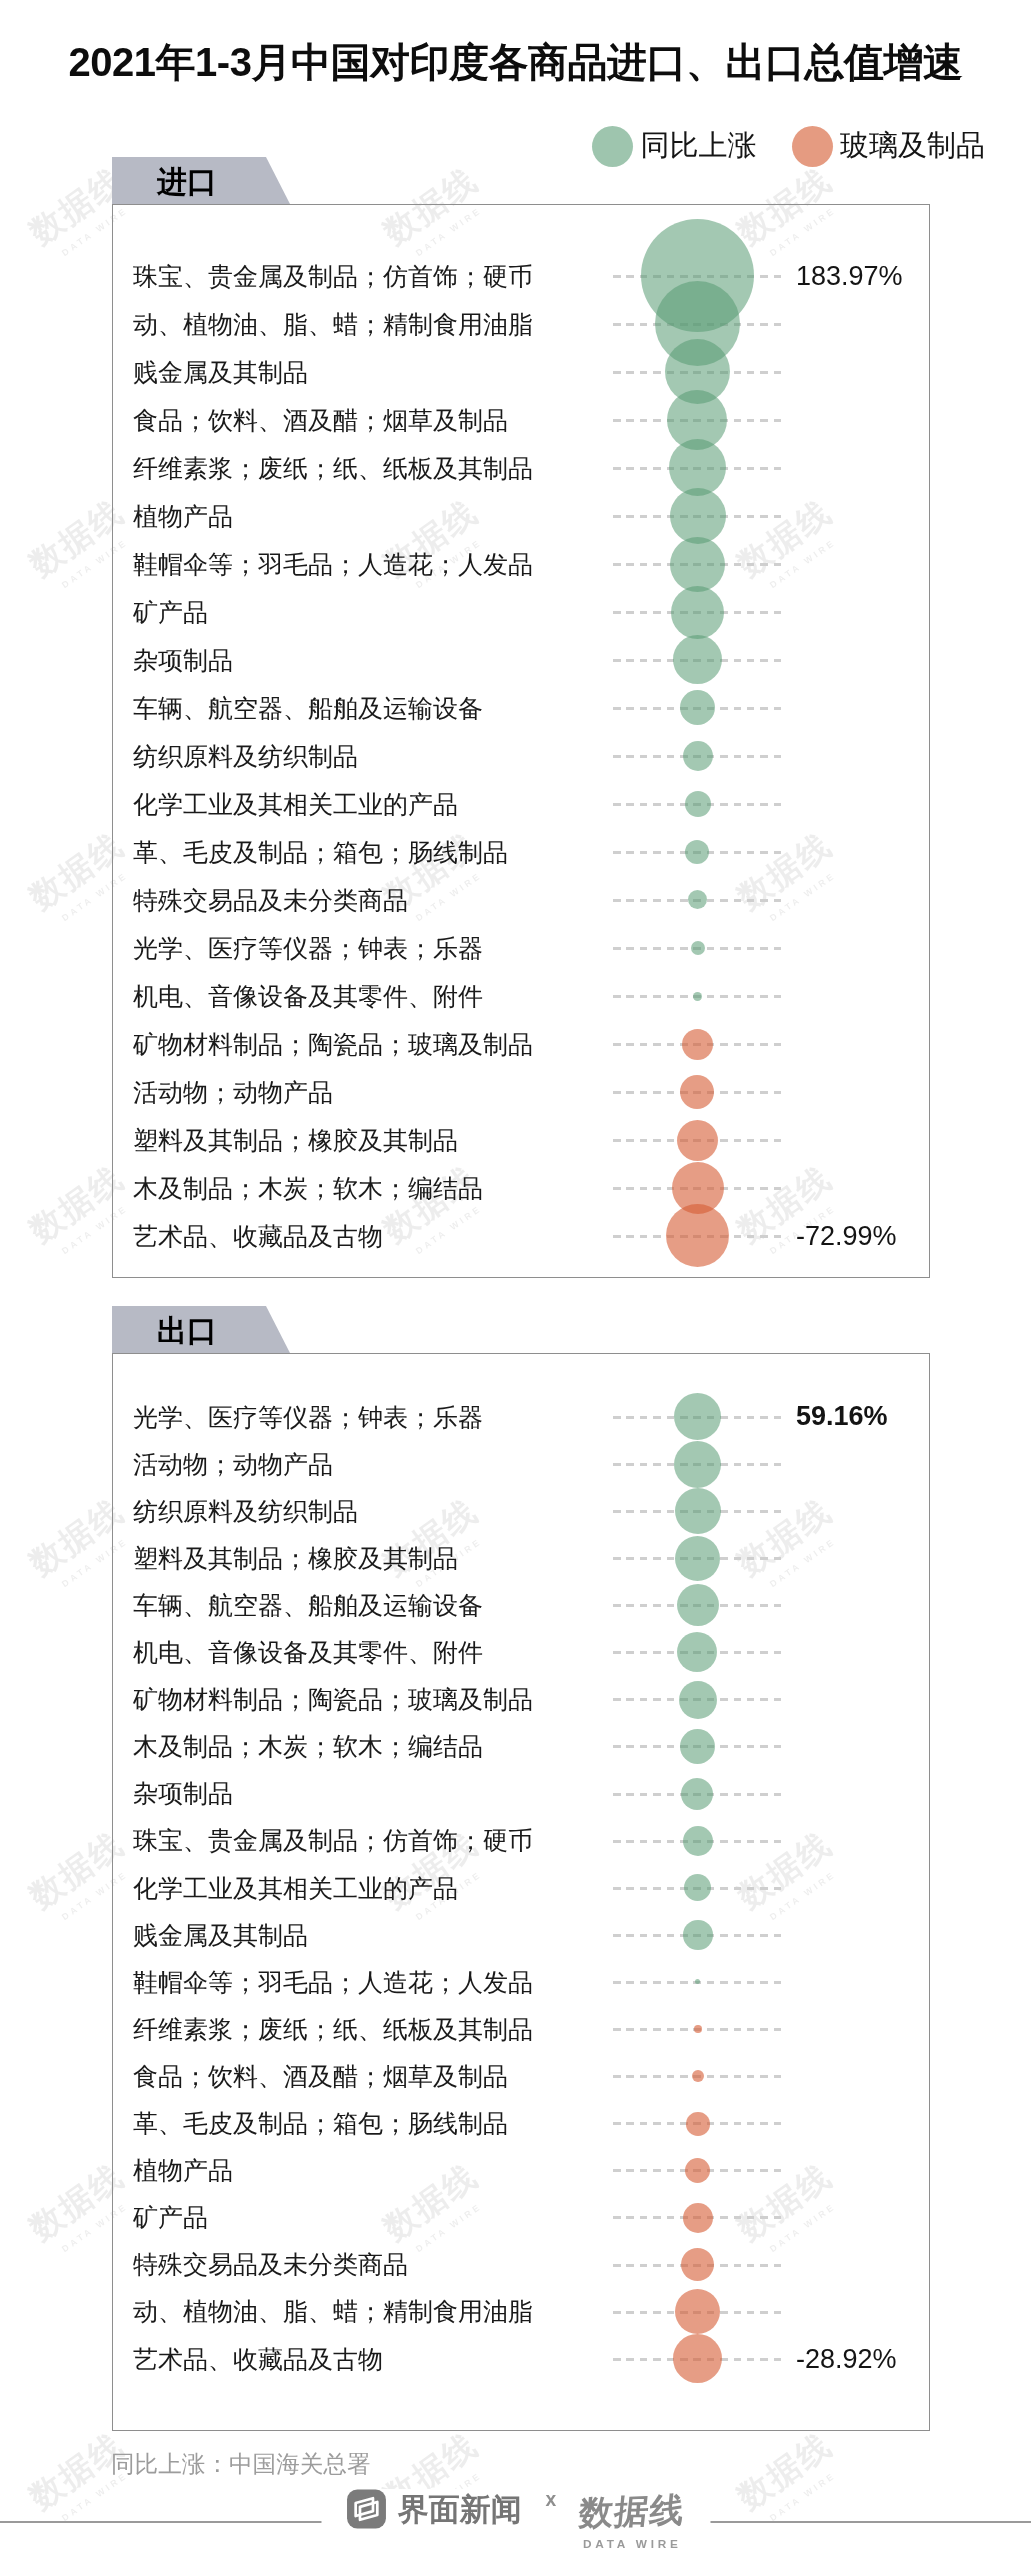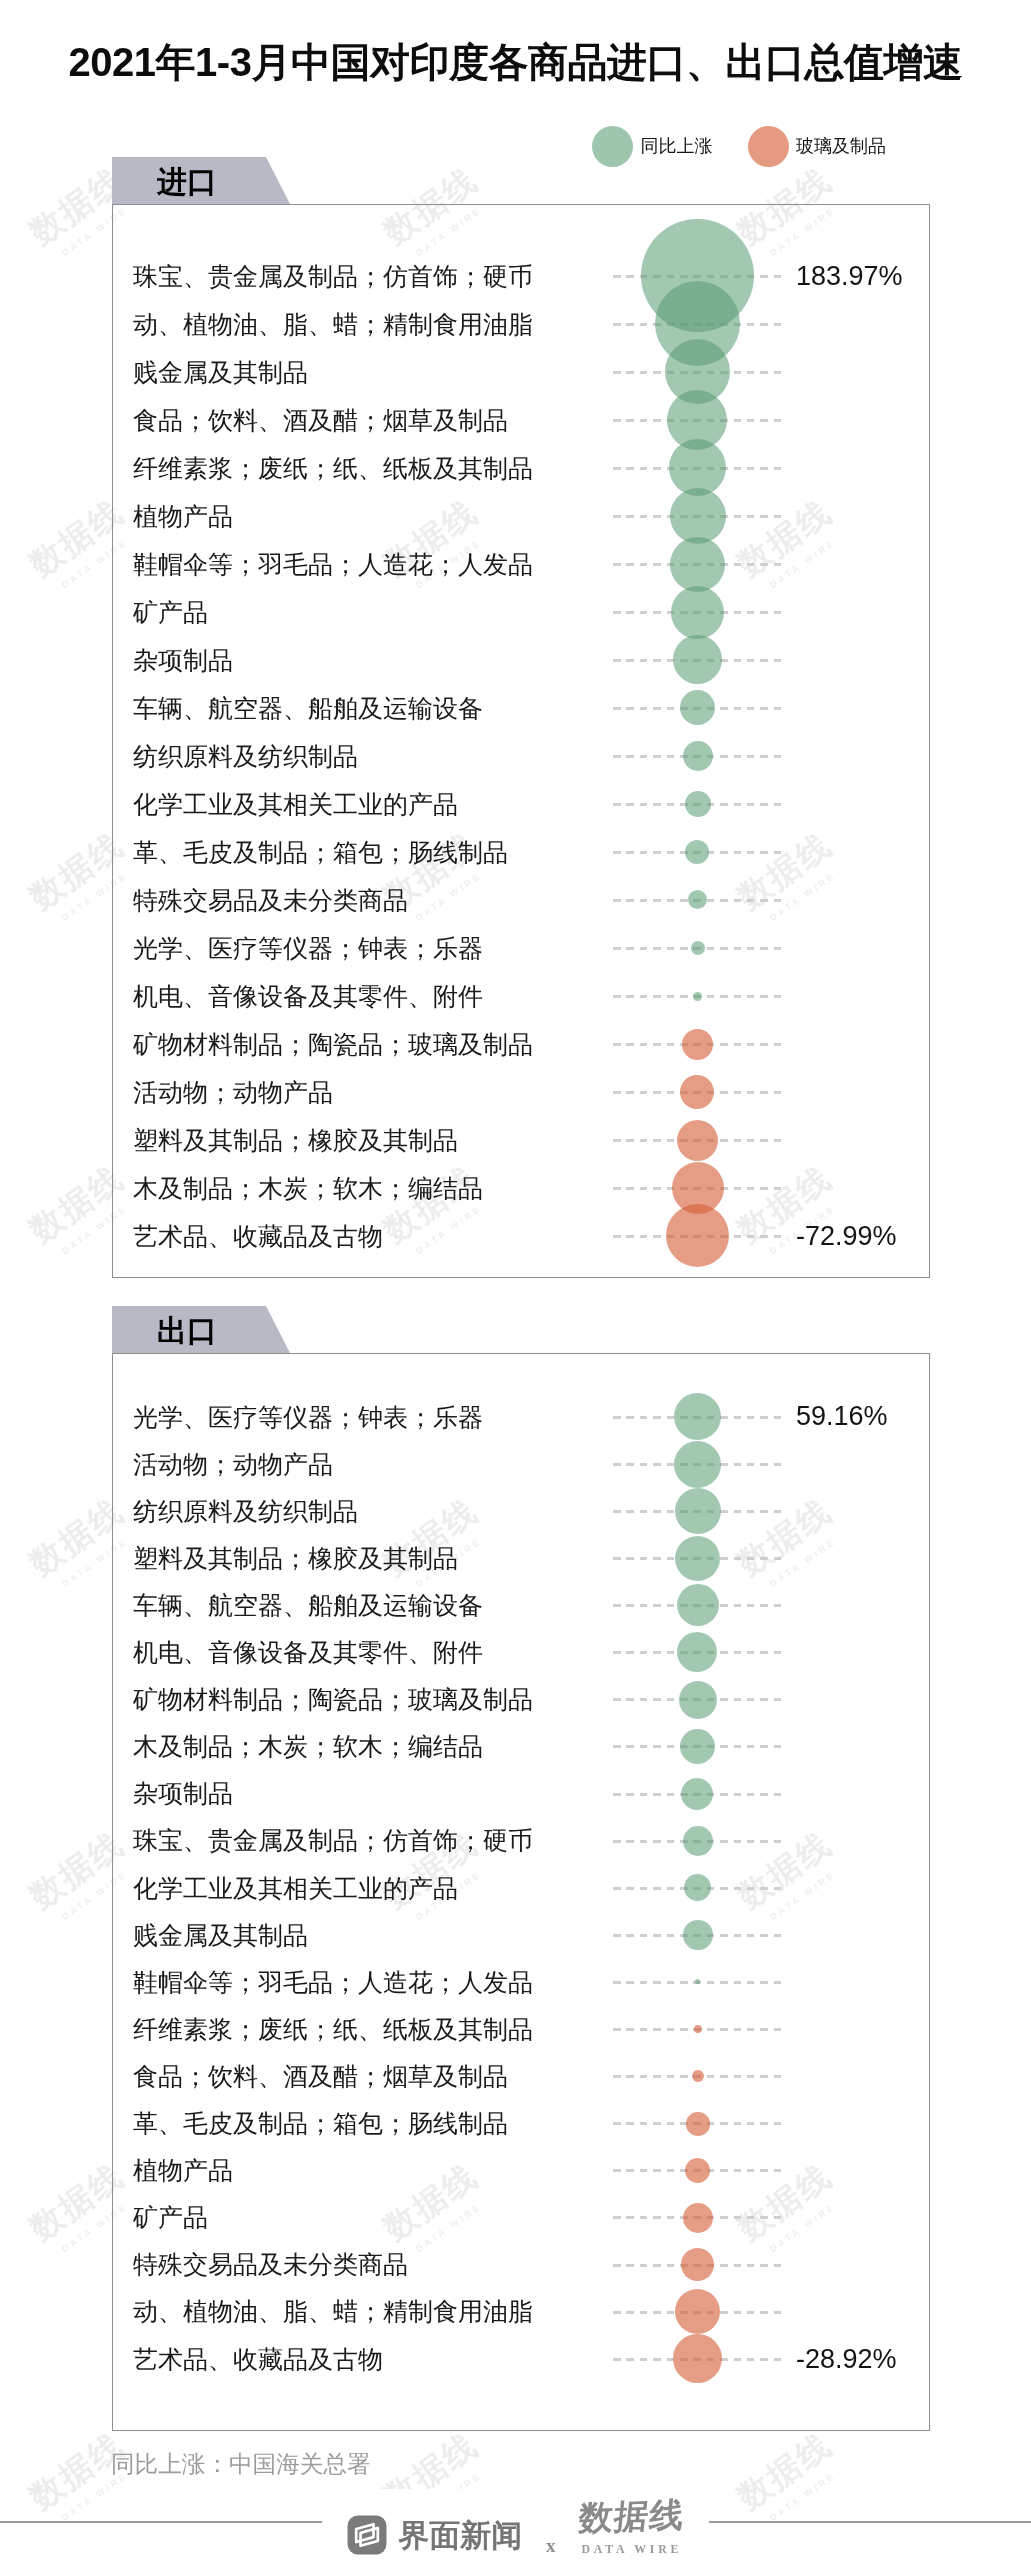--- a/index.html
+++ b/index.html
@@ -14,21 +14,21 @@
   .wm-en{font-size:9px;font-weight:bold;letter-spacing:3.2px;margin-top:3.2px;}
   
   .title{
     position:absolute;top:35px;left:0;width:100%;text-align:center;z-index:2;
     font-size:40px;font-weight:bold;letter-spacing:-0.5px;color:#0d0d0d;margin:0;
   }
   .legend{position:absolute;left:592px;top:125px;height:42px;display:flex;align-items:center;z-index:2;}
   .legend .dot{width:41px;height:41px;border-radius:50%;flex:0 0 auto;}
   .dot-up{background:#9EC5AE;}
   .dot-down{background:#E59B81;}
-  .legend-label{font-size:18px;color:#151515;margin-left:7.5px;white-space:nowrap;}
+  .legend-label{font-size:29px;color:#151515;margin-left:7.5px;white-space:nowrap;}
   .legend-gap{margin-left:35px;}
   
   .panel-sec{position:absolute;left:112px;width:818px;z-index:1;}
   .tab{
     position:relative;width:178px;height:47px;background:#B7BAC5;
     clip-path:polygon(0 0,154px 0,178px 100%,0 100%);
   }
   .tab-label{
     display:block;padding-left:45px;line-height:49px;
     font-size:30px;font-weight:bold;color:#000;
@@ -50,21 +50,21 @@
   .bubble.down{background:rgba(214,92,52,0.60);}
   .value-label{
     position:absolute;left:683px;height:39px;line-height:39px;white-space:nowrap;
     font-size:27px;color:#141414;z-index:3;
   }
   
   .source{position:absolute;left:111px;top:2448px;font-size:23.6px;color:#9C9C9C;z-index:2;}
   .footer-rule{position:absolute;left:0;top:2521px;width:1031px;height:1.6px;background:#9A9A9A;z-index:1;}
   .brandbar{
     position:absolute;top:2489px;left:50%;transform:translateX(-50%);
-    display:flex;align-items:flex-end;background:#fff;padding:0 25px;height:68px;z-index:2;font-family:Liberation Serif, serif;
+    display:flex;align-items:flex-start;background:#fff;padding:0 25px;height:68px;z-index:2;
   }
   .jm-text{font-size:31px;font-weight:bold;color:#757575;margin-left:11.8px;white-space:nowrap;}
   .brand-x{font-size:19.3px;color:#8F8F8F;margin:0 23.6px;font-weight:bold;}
   .dw{display:flex;flex-direction:column;align-items:center;}
   .dw-zh{font-size:34px;font-weight:bold;color:#8A8A8A;transform:skewX(-8deg) rotate(-2deg);letter-spacing:1.1px;white-space:nowrap;}
   .dw-en{font-size:11.8px;font-weight:bold;letter-spacing:3.8px;color:#9A9A9A;margin-top:2.1px;white-space:nowrap;}
 </style>
 </head>
 <body>
 
@@ -250,21 +250,21 @@
 </section>
 
 <section class="panel-sec" style="top:1306px;">
   <div class="tab">
     <span class="tab-label">出口</span>
   </div>
   <div class="panel" style="height:1078px;">
       <div class="dash" style="top: 62px;"></div>
       <div class="row-label" style="top: 45px;">光学、医疗等仪器；钟表；乐器</div>
       <div class="bubble up" style="height: 47px; width: 47px; left: 561px; top: 39px;"></div>
-      <div class="value-label" style="top: 43px;">59.16%</div>
+      <div class="value-label" style="top: 43px; font-weight: bold;">59.16%</div>
       <div class="dash" style="top: 109px;"></div>
       <div class="row-label" style="top: 92px;">活动物；动物产品</div>
       <div class="bubble up" style="height: 47px; width: 47px; left: 561px; top: 87px;"></div>
       <div class="dash" style="top: 156px;"></div>
       <div class="row-label" style="top: 139px;">纺织原料及纺织制品</div>
       <div class="bubble up" style="height: 46px; width: 46px; left: 562px; top: 134px;"></div>
       <div class="dash" style="top: 203px;"></div>
       <div class="row-label" style="top: 186px;">塑料及其制品；橡胶及其制品</div>
       <div class="bubble up" style="height: 45px; width: 45px; left: 562px; top: 182px;"></div>
       <div class="dash" style="top: 250px;"></div>

